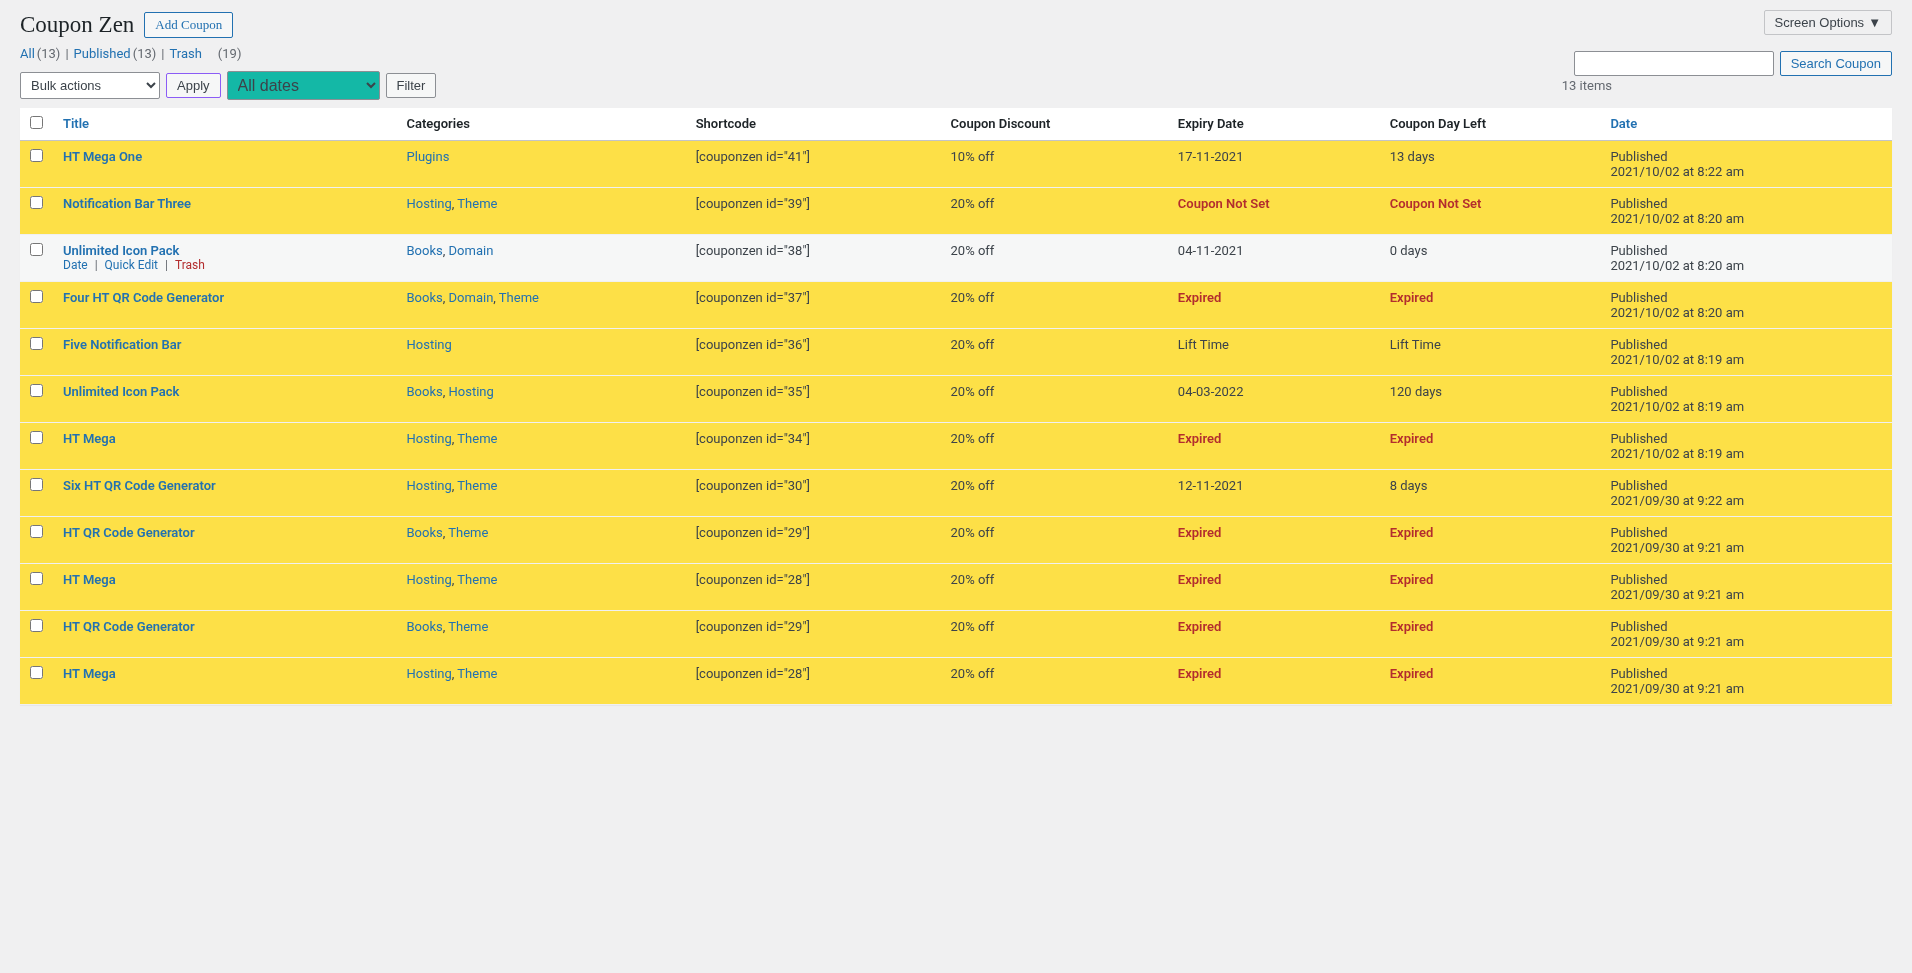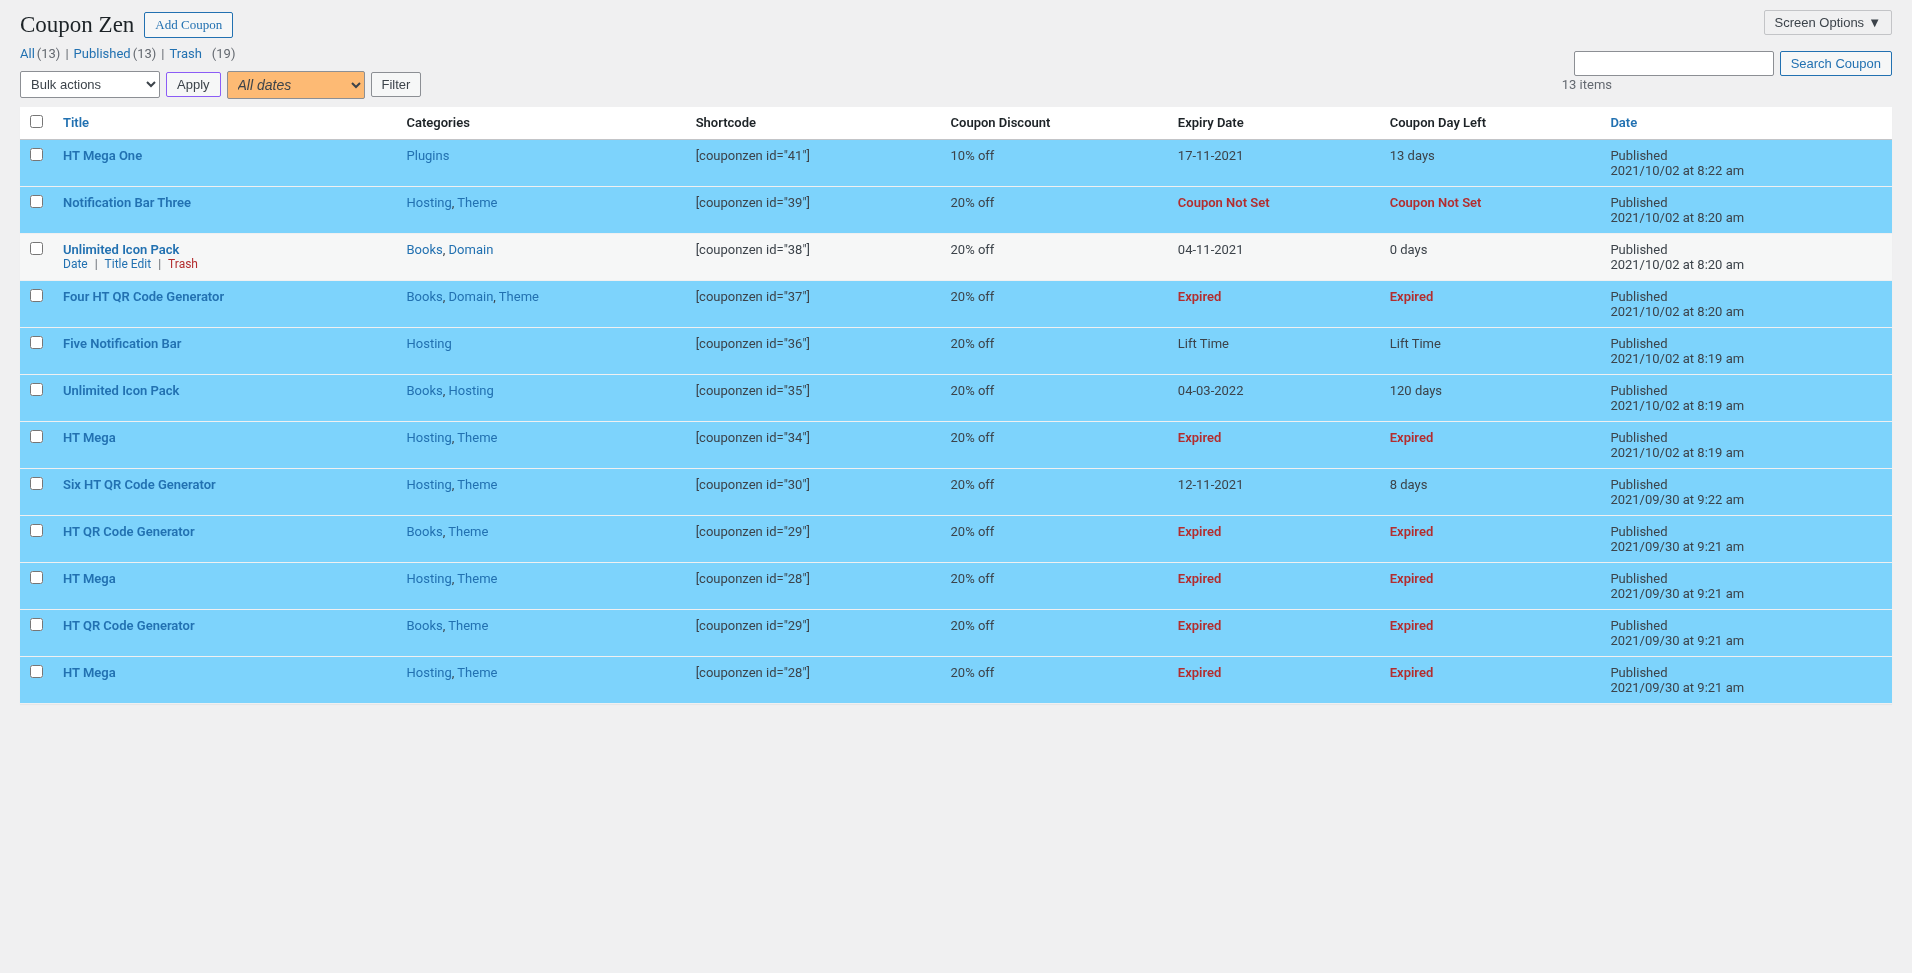--- a/index.html
+++ b/index.html
@@ -87,26 +87,25 @@
       color: #3c434a;
       padding: 4px 10px;
       font-size: 13px;
       cursor: pointer;
       border-radius: 2px;
     }
     .date-select {
       border: 1px solid #8c8f94;
       border-radius: 2px;
       padding: 4px 6px;
-      font-size: 14px;
-      background: #fdba74;
+      font-size: 16px;
+      background: #14b8a6;
       color: #3c434a;
       cursor: pointer;
       min-width: 120px;
-      font-style: italic;
     }
     .filter-btn {
       background: #f6f7f7;
       border: 1px solid #8c8f94;
       color: #3c434a;
       padding: 4px 10px;
       font-size: 13px;
       cursor: pointer;
       border-radius: 2px;
     }
@@ -130,21 +129,21 @@
       border: 1px solid #2271b1;
       color: #2271b1;
       padding: 4px 10px;
       font-size: 13px;
       cursor: pointer;
       border-radius: 2px;
     }
     .coupon-table {
       width: 100%;
       border-collapse: collapse;
-      background: #7dd3fc;
+      background: #fde047;
       box-shadow: 0 1px 1px rgba(0,0,0,0.04);
     }
     .coupon-table th {
       text-align: left;
       padding: 8px 10px;
       border-bottom: 1px solid #c3c4c7;
       font-weight: 600;
       color: #1d2327;
       background: #fff;
       font-size: 13px;
@@ -211,21 +210,21 @@
       </div>
 
       <div class="subsubsub">
         <a href="#">All</a>
         <span style="margin-left:2px;">(13)</span>
         <span class="sep"> | </span>
         <a href="#">Published</a>
         <span style="margin-left:2px;">(13)</span>
         <span class="sep"> | </span>
         <a href="#">Trash</a>
-        <span style="margin-left:10px;">(19)</span>
+        <span style="margin-left:16px;">(19)</span>
       </div>
 
       <div class="tablenav">
         <div class="tablenav-left">
           <select class="bulk-select"><option>Bulk actions</option><option>Delete</option><option>Edit</option></select>
           <button class="apply-btn">Apply</button>
           <select class="date-select"><option>All dates</option><option>October 2021</option><option>September 2021</option></select>
           <button class="filter-btn">Filter</button>
         </div>
         <div class="tablenav-count">13 items</div>
@@ -272,21 +271,21 @@
               <td>20% off</td>
               <td><span class="not-set-text">Coupon Not Set</span></td>
               <td><span class="not-set-text">Coupon Not Set</span></td>
               <td><span>Published</span><br><span>2021/10/02 at 8:20 am</span></td>
             </tr>
             <tr class="active-row">
               <td><input type="checkbox" class="check-input" style=""></td>
               <td><a href="#" class="title-link">Unlimited Icon Pack</a><div class="row-actions" style="display:block;">
       <a href="#">Date</a>
       <span class="sep"> | </span>
-      <a href="#">Title Edit</a>
+      <a href="#">Quick Edit</a>
       <span class="sep"> | </span>
       <a href="#" class="trash-link">Trash</a>
     </div></td>
               <td><a href="#" class="cat-link">Books</a>, <a href="#" class="cat-link">Domain</a></td>
               <td>[couponzen id="38"]</td>
               <td>20% off</td>
               <td>04-11-2021</td>
               <td>0 days</td>
               <td><span>Published</span><br><span>2021/10/02 at 8:20 am</span></td>
             </tr>

